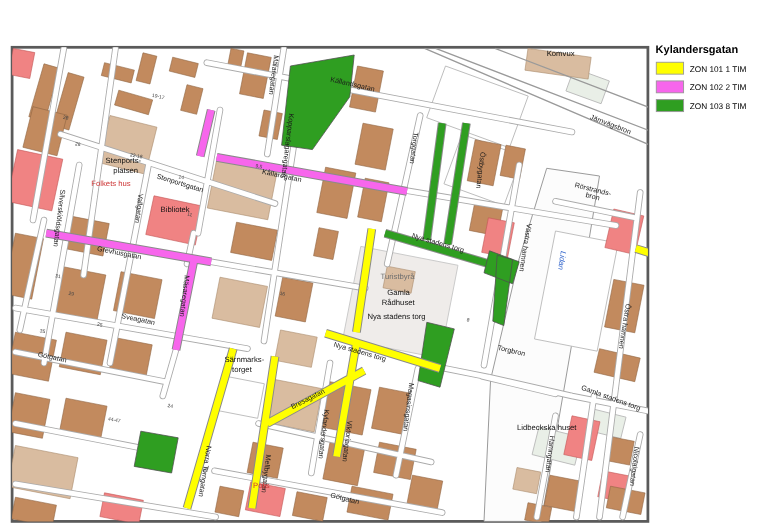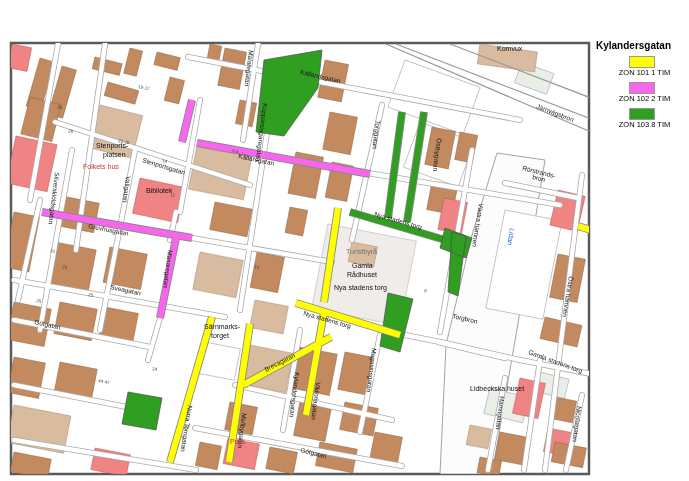--- a/index.html
+++ b/index.html
@@ -20,21 +20,21 @@
   .park{fill:#E9EFE7;stroke:#BBBBBB;stroke-width:0.8;}
   .lbl{font-size:6.5px;fill:#1A1A1A;}
   .lbl2{font-size:7px;fill:#111;}
   .lblg{font-size:7px;fill:#6E6E6E;}
   .lblr{font-size:7px;fill:#CC3333;}
   .lblw{font-size:7px;fill:#3366CC;font-style:italic;}
   .sm{font-size:4.5px;fill:#444;}
   
   .legend{position:absolute;left:596px;top:40px;width:92px;}
   .legend .lt{font-size:10px;font-weight:bold;color:#000;margin-bottom:5px;}
-  .lrow{display:flex;align-items:center;margin-bottom:5px;flex-direction:column;}
+  .lrow{display:flex;align-items:center;margin-bottom:5px;}
   .lrow svg{flex:0 0 auto;}
   .lrow .ltxt{font-size:7.5px;color:#000;margin-left:5px;white-space:nowrap;}
 </style>
 </head>
 <body>
 
 <div class="titles">
 </div>
 
 <svg id="mapsvg" width="689" height="481" viewBox="0 0 689 481">

